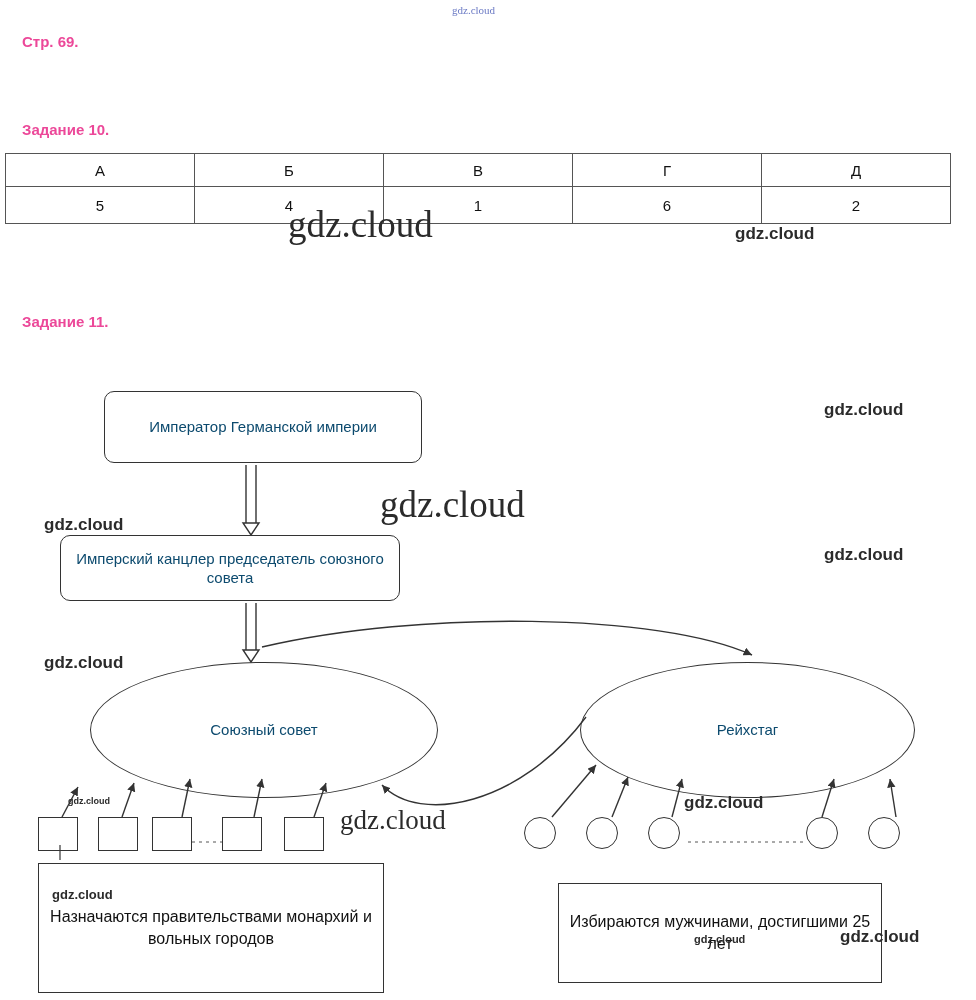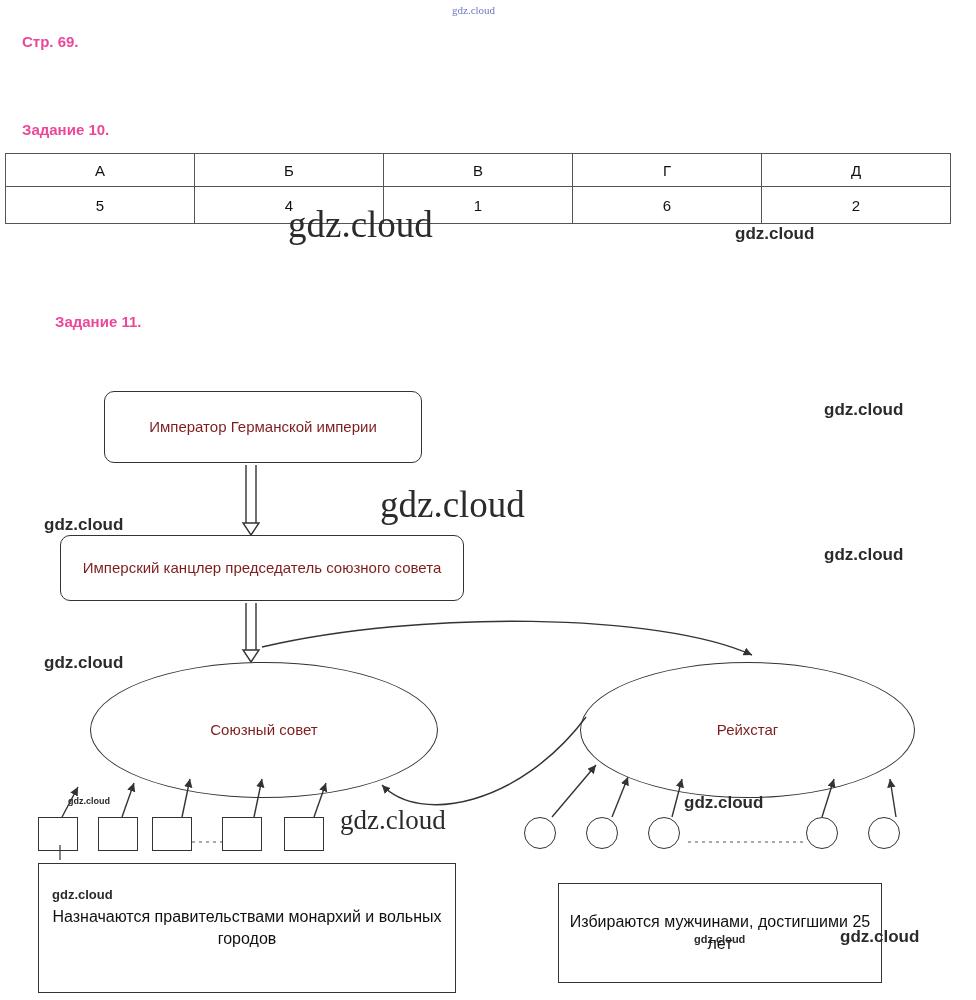--- a/index.html
+++ b/index.html
@@ -75,21 +75,21 @@
 
   
   .heading {
     position: absolute;
     font-weight: bold;
     font-size: 15px;
     color: #ec4899;
   }
   #page-label { left: 22px; top: 33px; }
   #task10-label { left: 22px; top: 92px; margin-top: 29px; }
-  #task11-label { left: 22px; top: 313px; margin-left: 33px; }
+  #task11-label { left: 22px; top: 313px; }
 
   
   .answer-table {
     position: absolute;
     left: 5px;
     top: 153px;
     width: 946px;
     border-collapse: collapse;
     table-layout: fixed;
   }
@@ -115,51 +115,51 @@
   .dnode {
     position: absolute;
     border: 1.4px solid #333;
     background: transparent;
     display: flex;
     align-items: center;
     justify-content: center;
     text-align: center;
     font-size: 15px;
     line-height: 1.3;
-    color: #7f1d1d;
+    color: #0c4a6e;
     box-sizing: border-box;
   }
   .rounded { border-radius: 10px; }
   .ellipse { border-radius: 50%; }
   .box-emperor {
     left: 104px; top: 36px; width: 318px; height: 72px;
   }
   .box-chancellor {
-    left: 60px; top: 180px; width: 404px; height: 66px;
+    left: 60px; top: 180px; width: 340px; height: 66px;
   }
   .ell-council {
     left: 90px; top: 307px; width: 348px; height: 136px;
   }
   .ell-reichstag {
     left: 580px; top: 307px; width: 335px; height: 136px;
   }
   .note {
     position: absolute;
     border: 1.4px solid #333;
     box-sizing: border-box;
     display: flex;
     align-items: center;
     justify-content: center;
     text-align: center;
     font-size: 16px;
     line-height: 1.35;
     color: #111;
   }
   .note-left {
-    left: 38px; top: 508px; width: 418px; height: 130px;
+    left: 38px; top: 508px; width: 346px; height: 130px;
   }
   .note-right {
     left: 558px; top: 528px; width: 324px; height: 100px;
   }
   .small-sq {
     position: absolute;
     width: 40px; height: 34px;
     border: 1.4px solid #333;
     box-sizing: border-box;
   }

